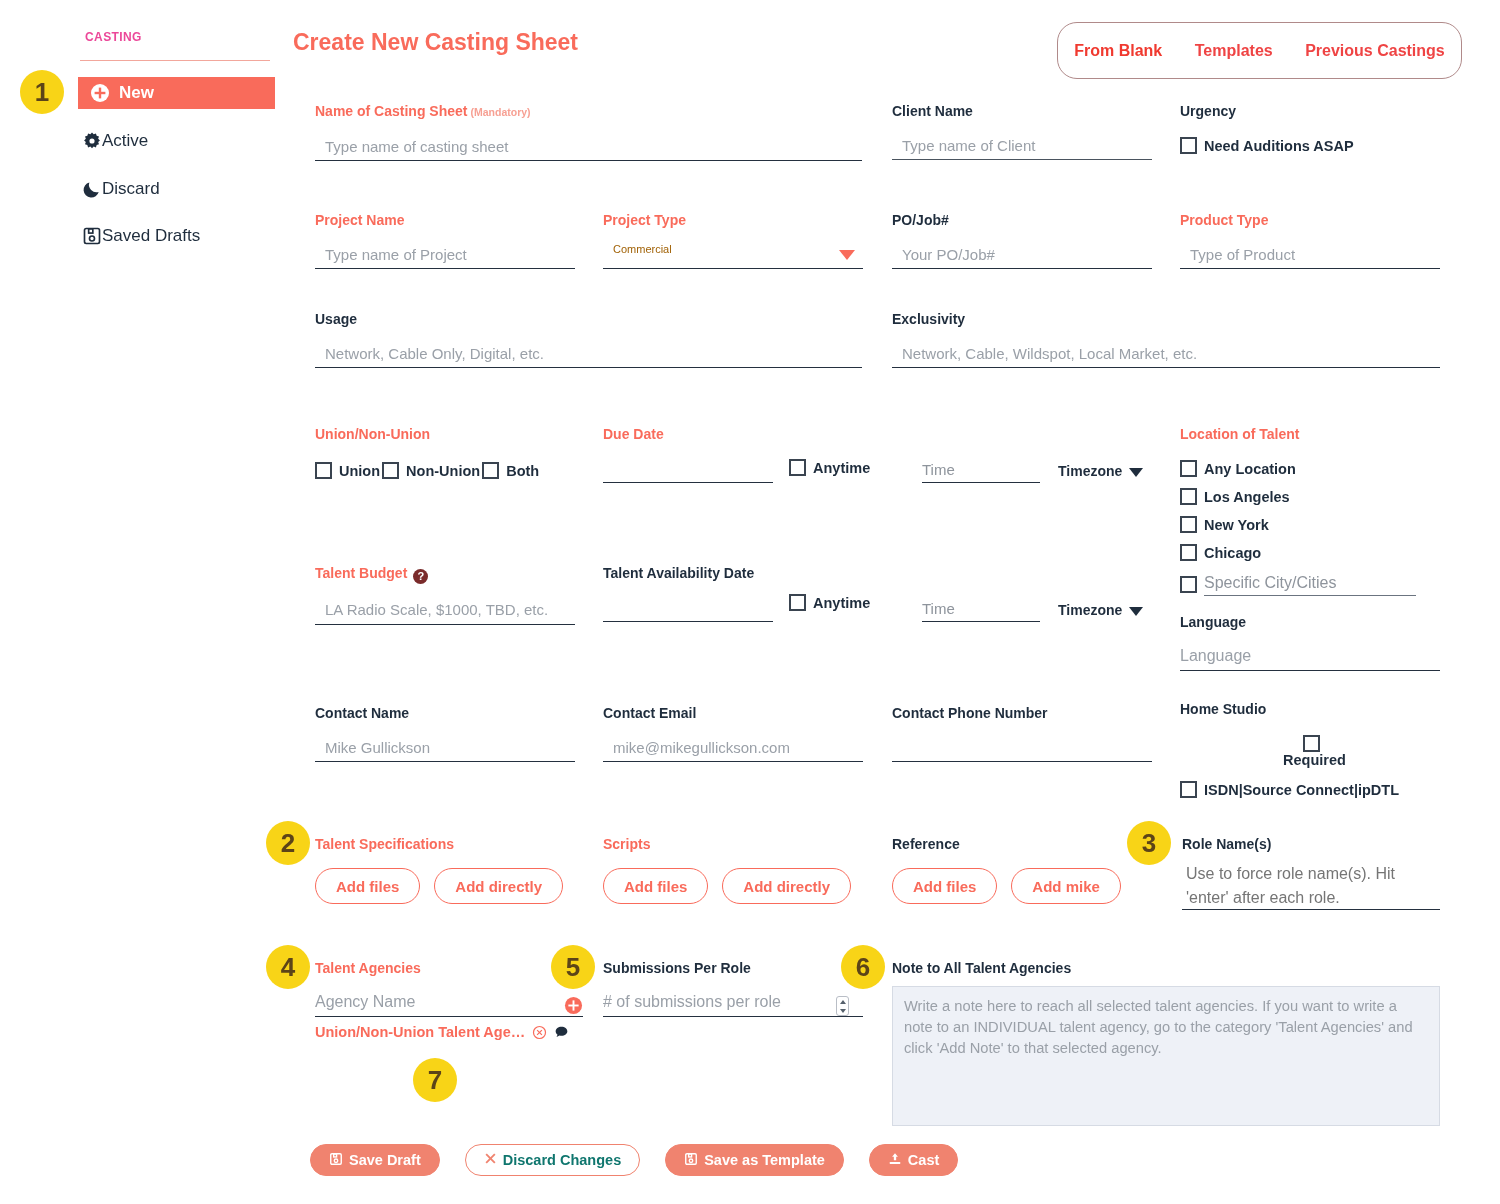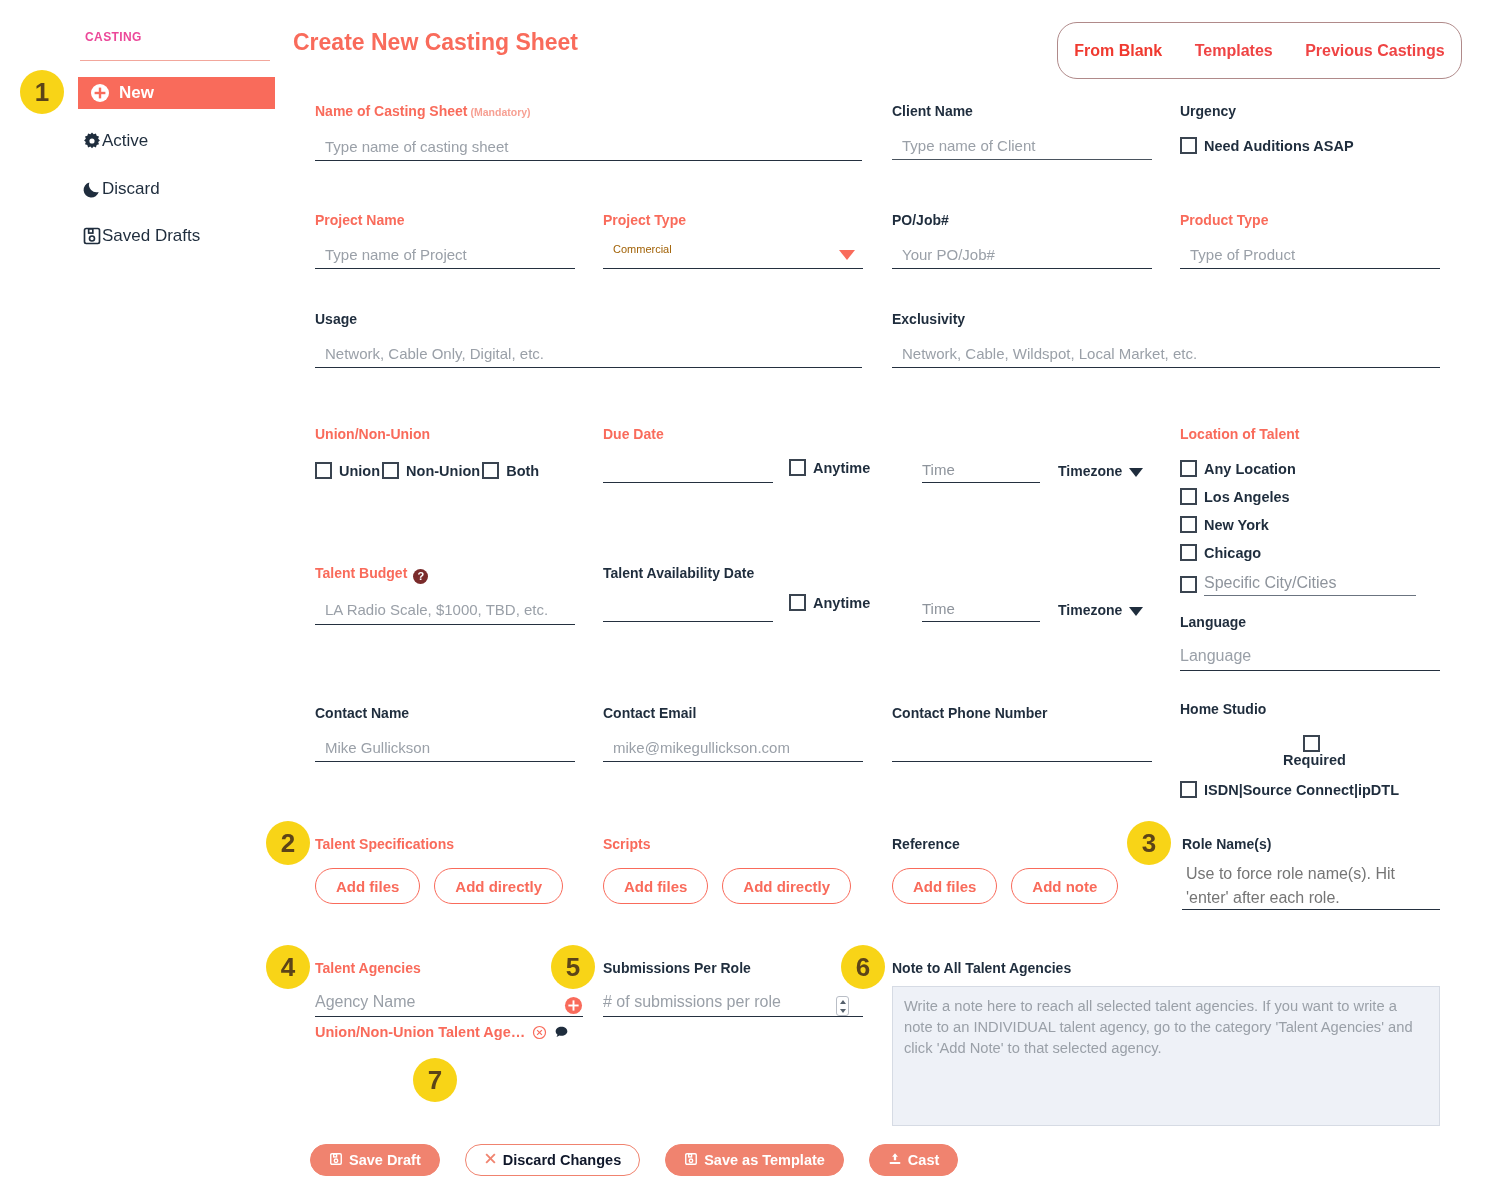--- a/index.html
+++ b/index.html
@@ -122,21 +122,21 @@
   }
 
   
   .abtn {
     display:inline-flex; align-items:center; justify-content:center; gap:6px;
     height:32px; padding:0 18px; border-radius:16px;
     background:#f0836f; color:#fff; border:1.6px solid #f0836f;
     font-size:14.5px; font-weight:bold; cursor:pointer;
     font-family:"Liberation Sans", sans-serif;
   }
-  .abtn.ghost { background:#fff; color:#0f172a; }
+  .abtn.ghost { background:#fff; color:#0f766e; }
 
   textarea.note {
     width:100%; height:140px; resize:none;
     background:#eef1f7; border:1px solid #d6dbe4; outline:none;
     font-size:14.7px; line-height:21px; color:#9aa0a8; padding:9px 11px;
     font-family:"Liberation Sans", sans-serif;
   }
   textarea.note::placeholder { color:#9aa0a8; }
 
   .agency-chip {
@@ -399,21 +399,21 @@
   <div style="display:flex; gap:14px; margin-top:16px;">
     <div class="pill">Add files</div>
     <div class="pill">Add directly</div>
   </div>
 </div>
 
 <div class="fld" style="left:892px; top:836px; width:250px;">
   <div class="lbl dark">Reference</div>
   <div style="display:flex; gap:14px; margin-top:16px;">
     <div class="pill">Add files</div>
-    <div class="pill">Add note</div>
+    <div class="pill">Add mike</div>
   </div>
 </div>
 
 <div class="fld" style="left:1182px; top:836px; width:258px;">
   <div class="lbl dark">Role Name(s)</div>
   <textarea style="margin-top: 10px; width: 100%; height: 48px; resize: none; border-top: none; border-right: none; border-left: none; border-image: initial; border-bottom: 1.5px solid rgb(36, 48, 63); outline: none; background: transparent; font-size: 16px; line-height: 24px; color: rgb(154, 160, 168); font-family: &quot;Liberation Sans&quot;, sans-serif; padding: 0px 0px 2px 4px;" placeholder="Use to force role name(s). Hit 'enter' after each role."></textarea>
 </div>
 
 <div class="fld" style="left:315px; top:960px; width:268px;">
   <div class="lbl req">Talent Agencies</div>

